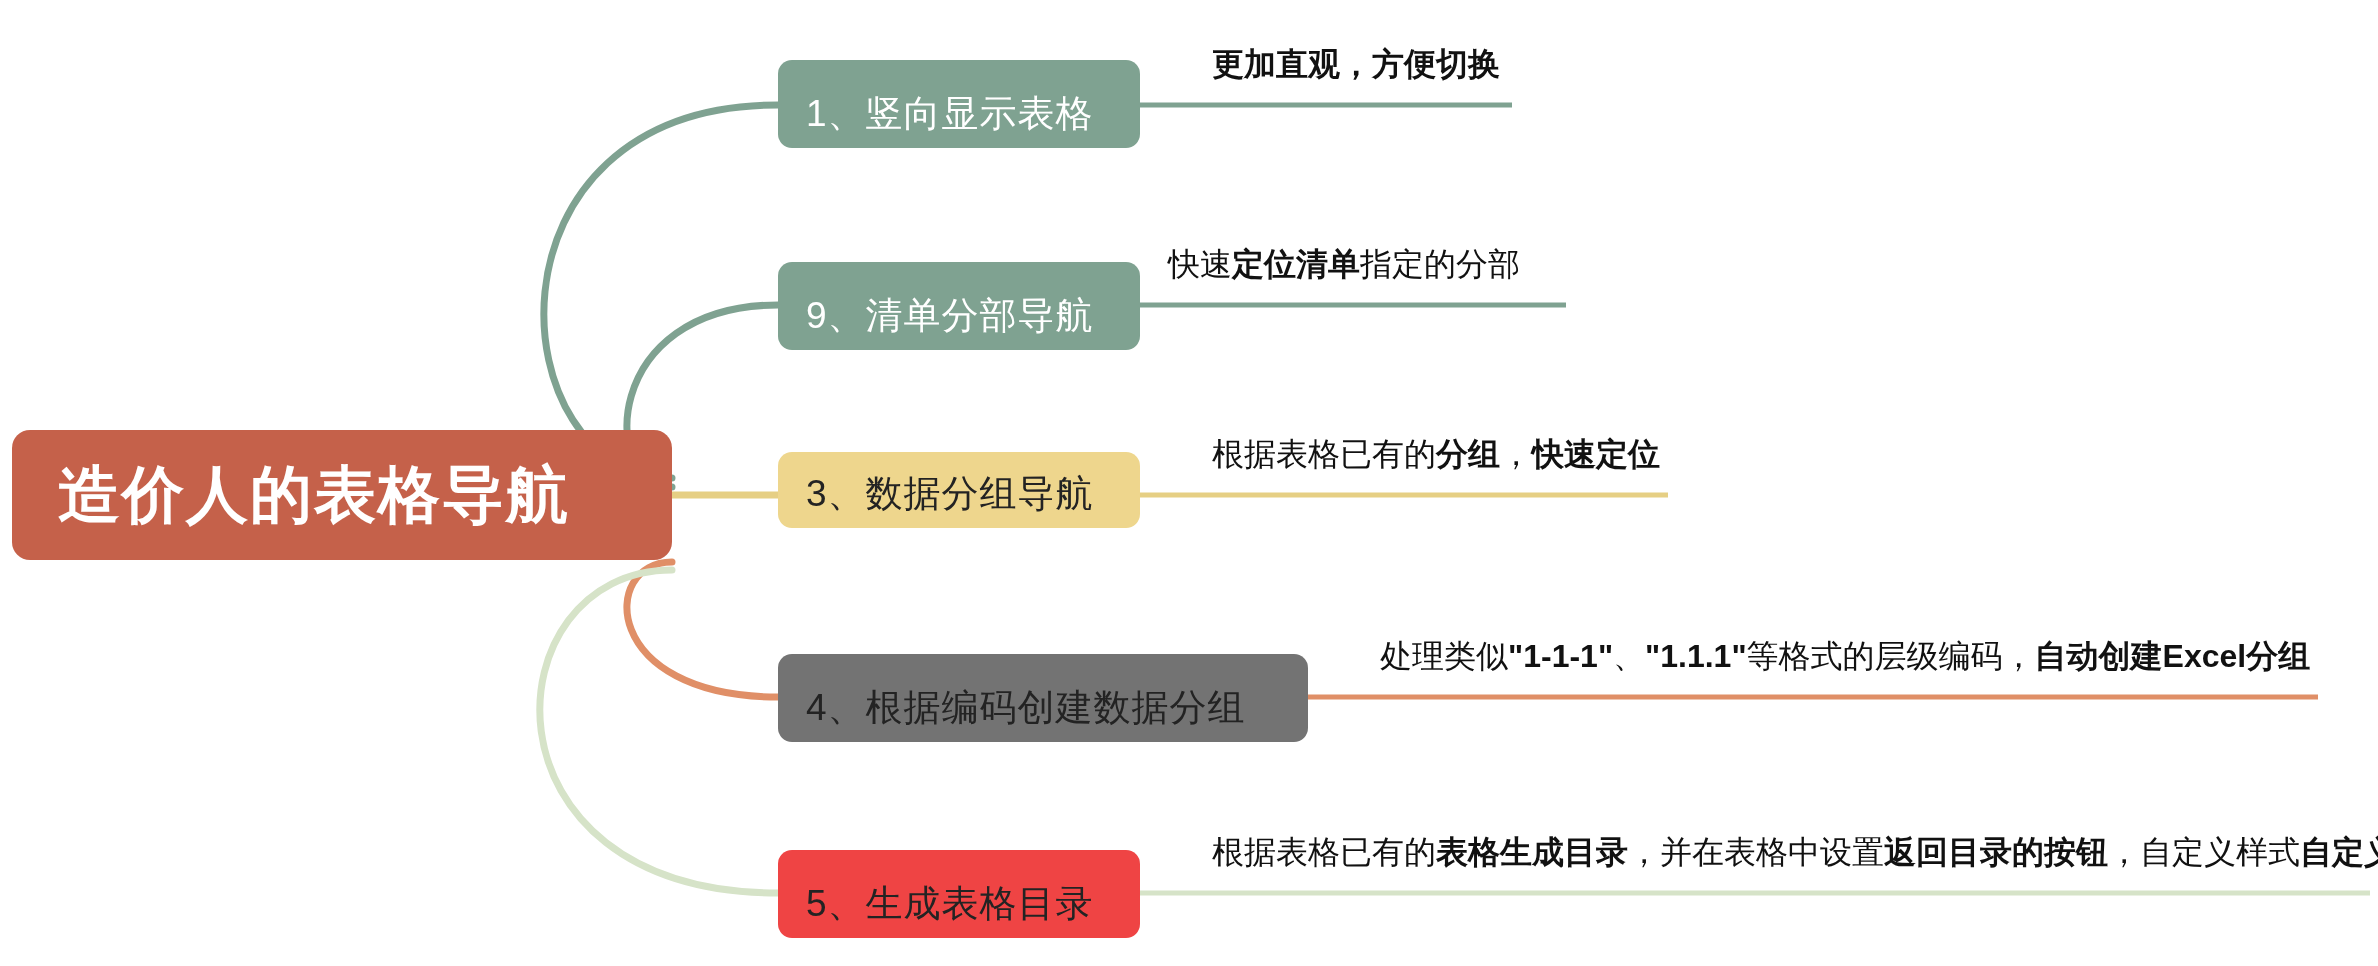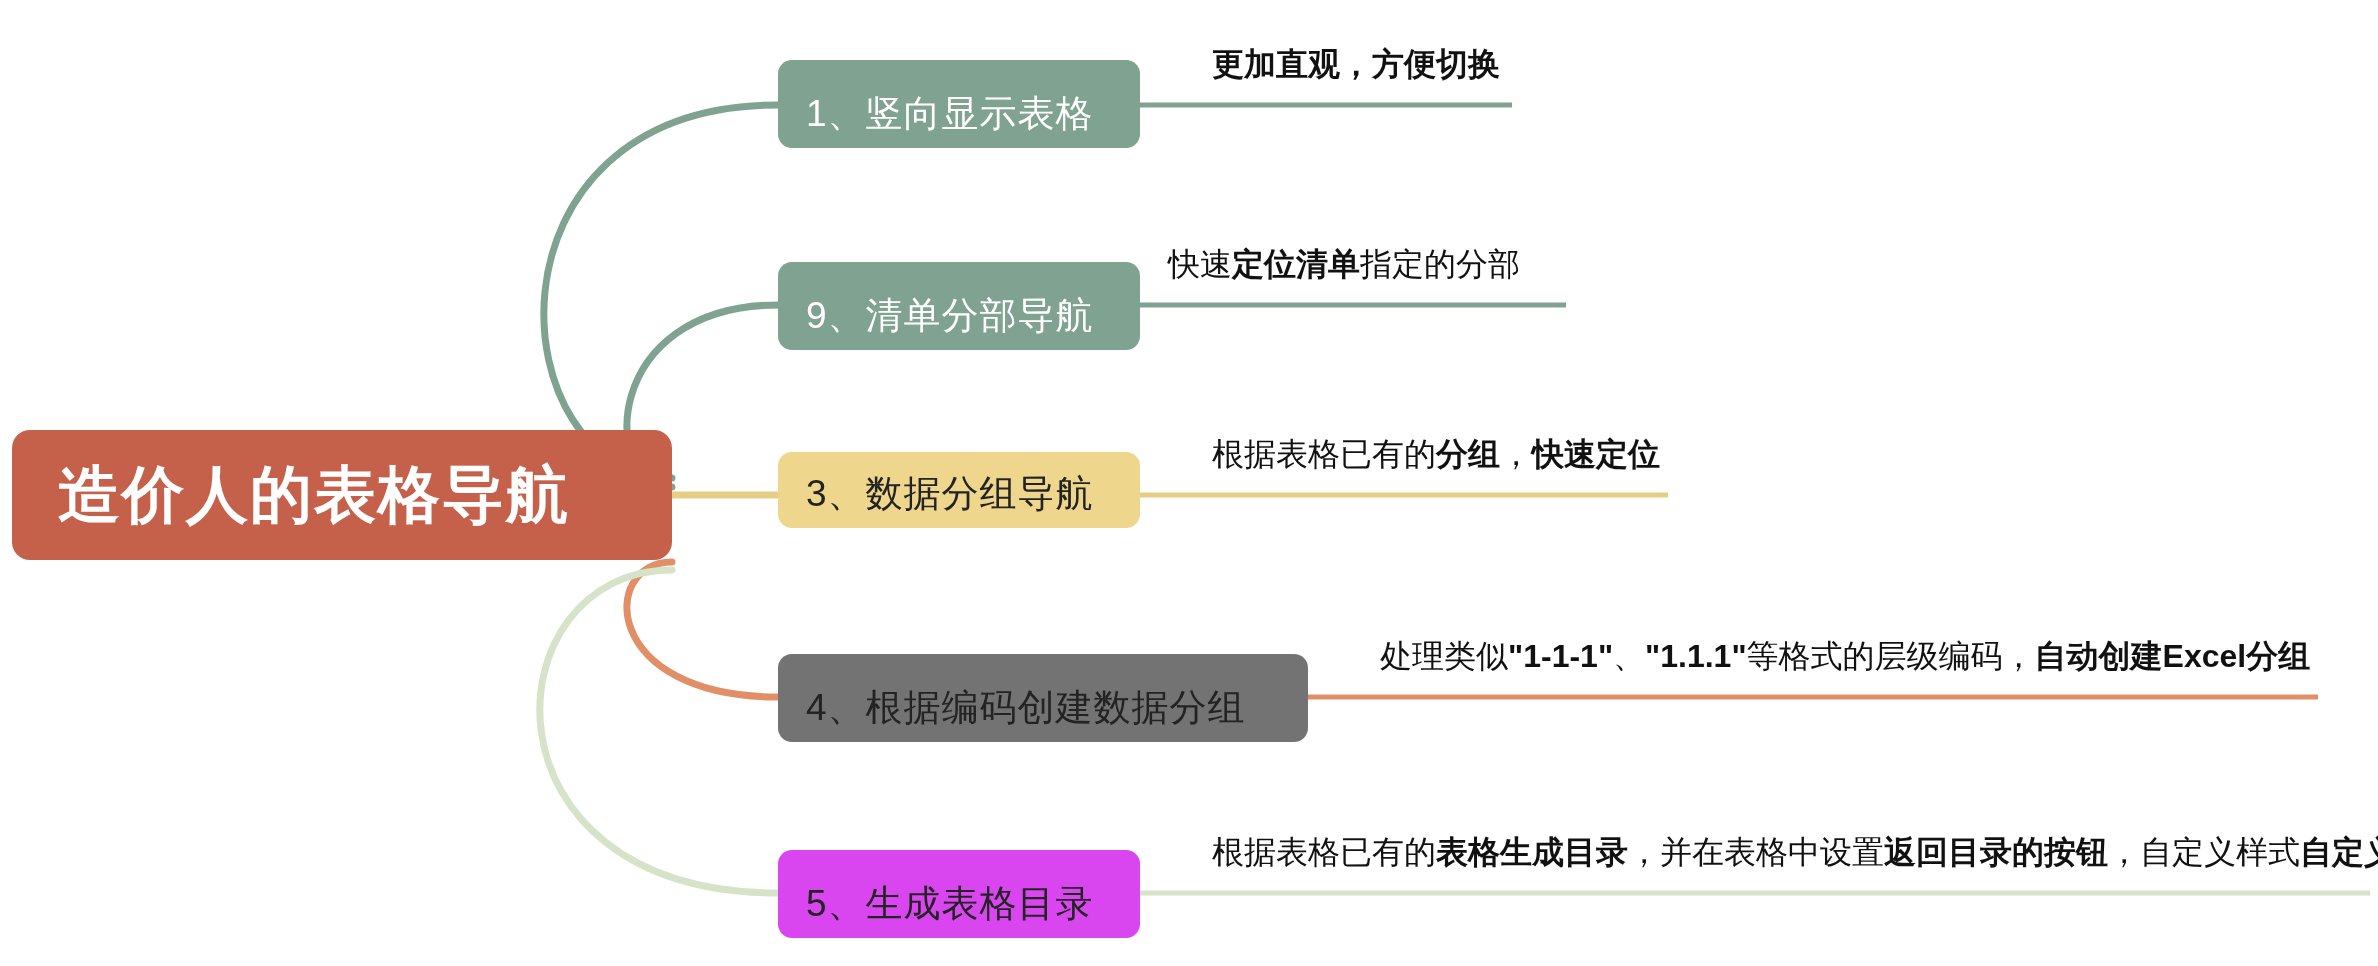--- a/index.html
+++ b/index.html
@@ -40,21 +40,21 @@
     white-space: nowrap;
   }
   .node-label { font-size: 37px; letter-spacing: 1px; line-height: 1; }
 
   .n1, .n2 { background: #7fa291; }
   .n1 .node-label, .n2 .node-label { color: #ffffff; }
   .n3 { background: #eed68d; }
   .n3 .node-label { color: #232323; }
   .n4 { background: #737373; }
   .n4 .node-label { color: #232323; }
-  .n5 { background: #d946ef; }
+  .n5 { background: #ef4444; }
   .n5 .node-label { color: #232323; }
 
   .annot {
     position: absolute;
     font-size: 32px;
     color: #111111;
     white-space: nowrap;
     z-index: 3;
     line-height: 1;
   }

